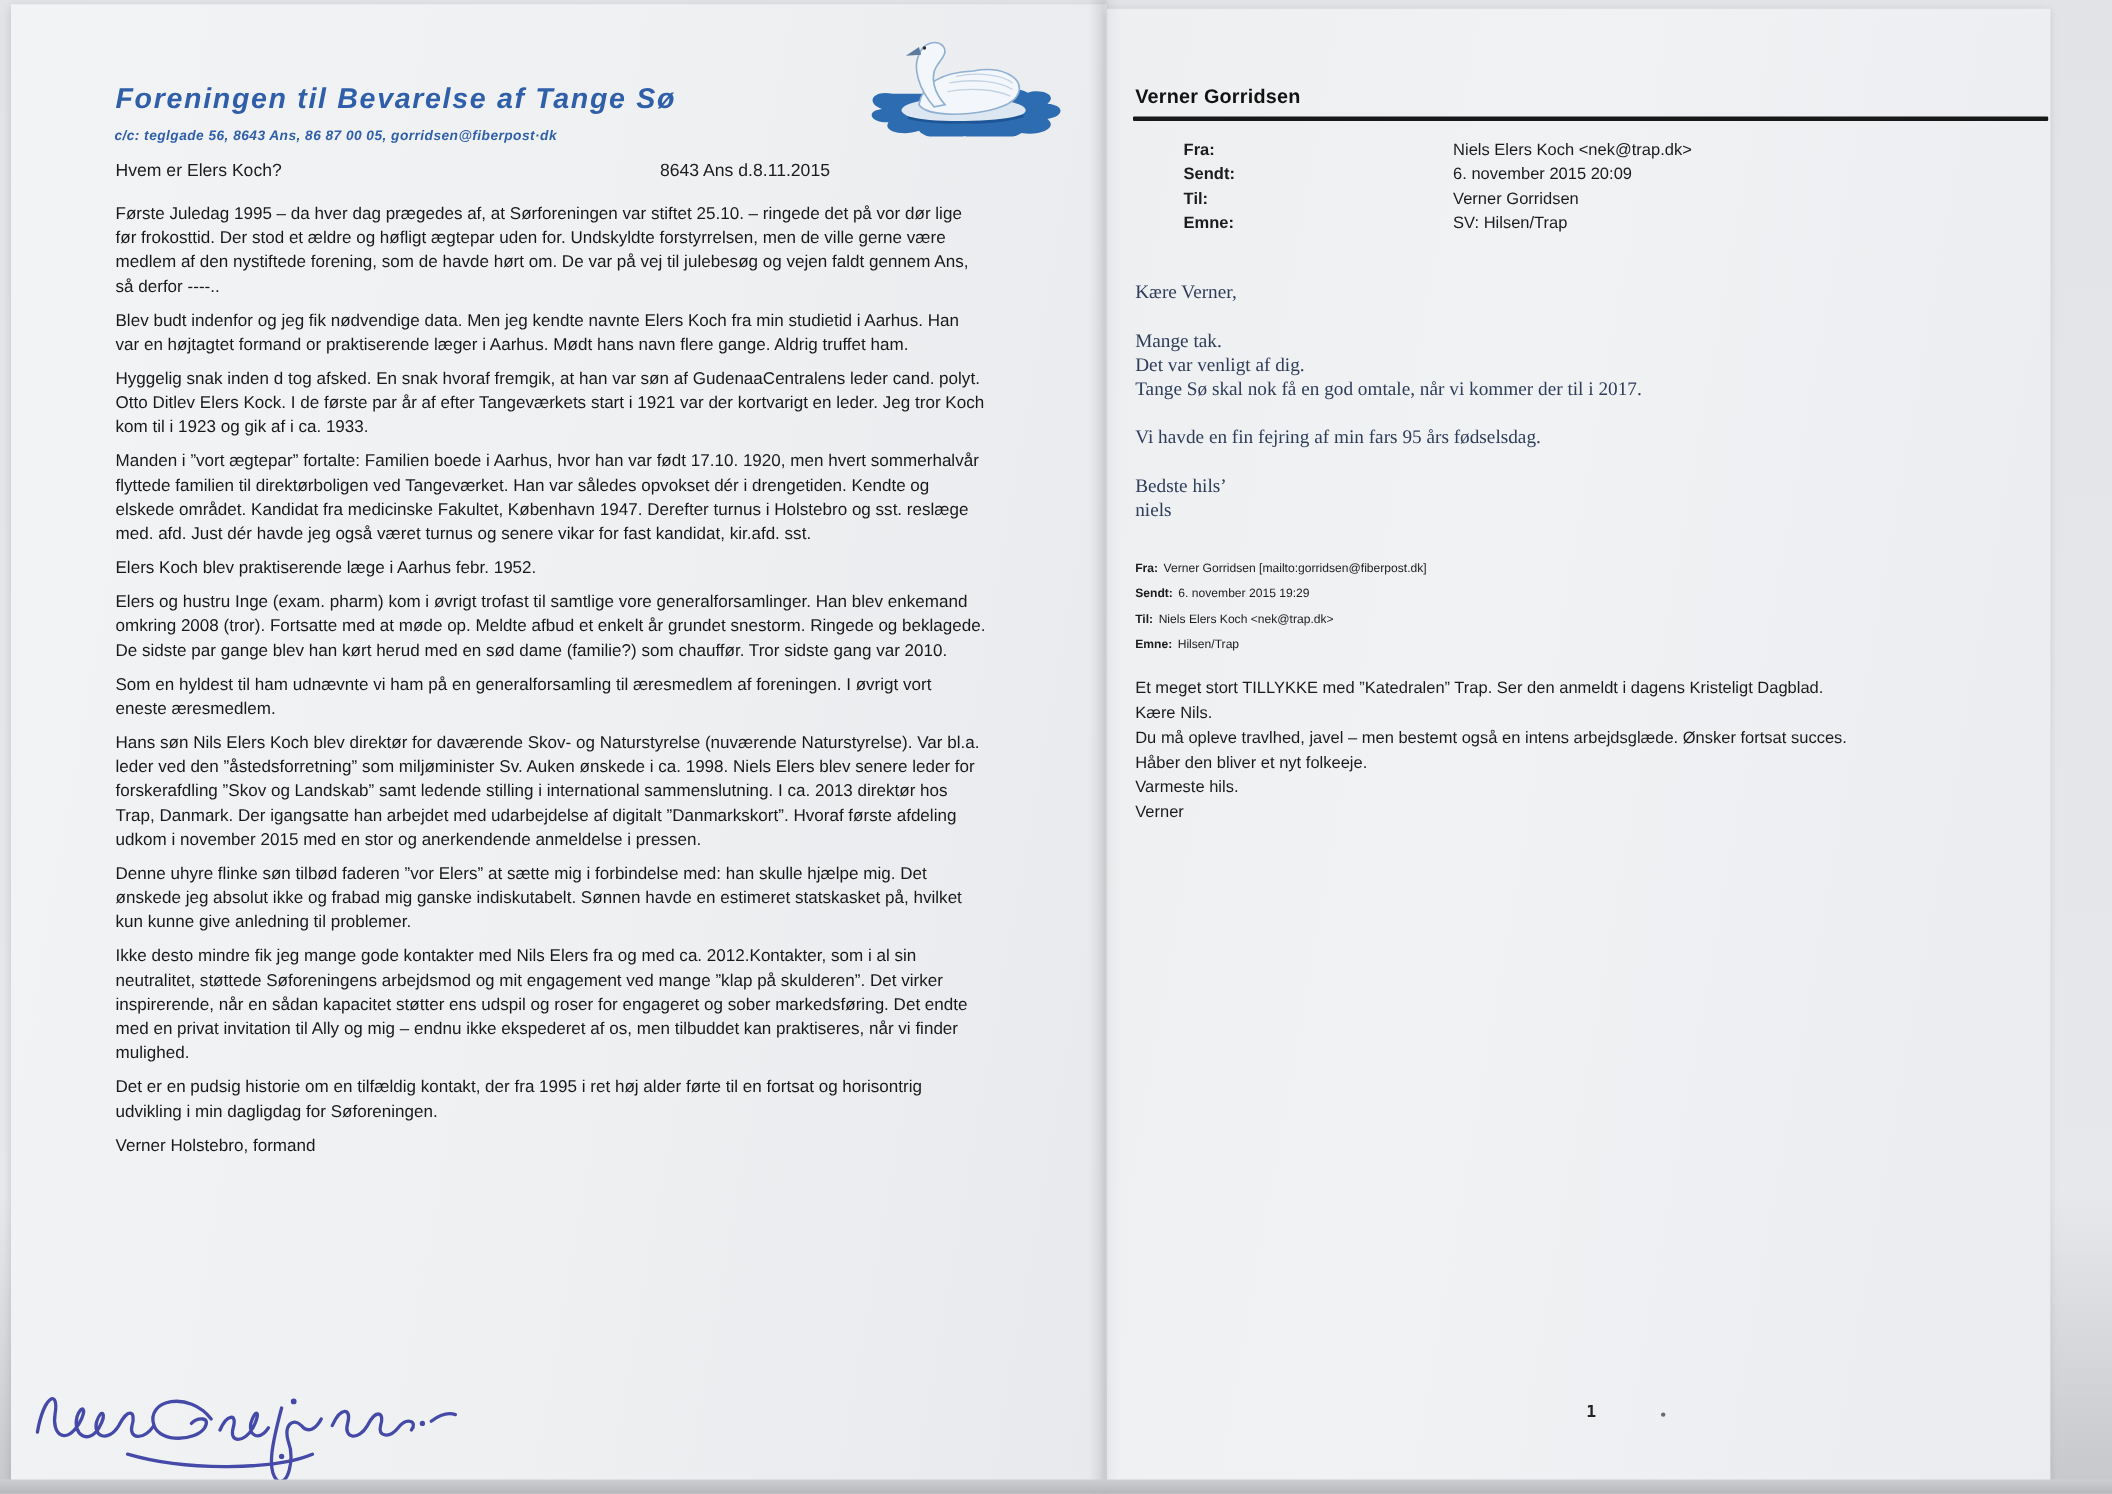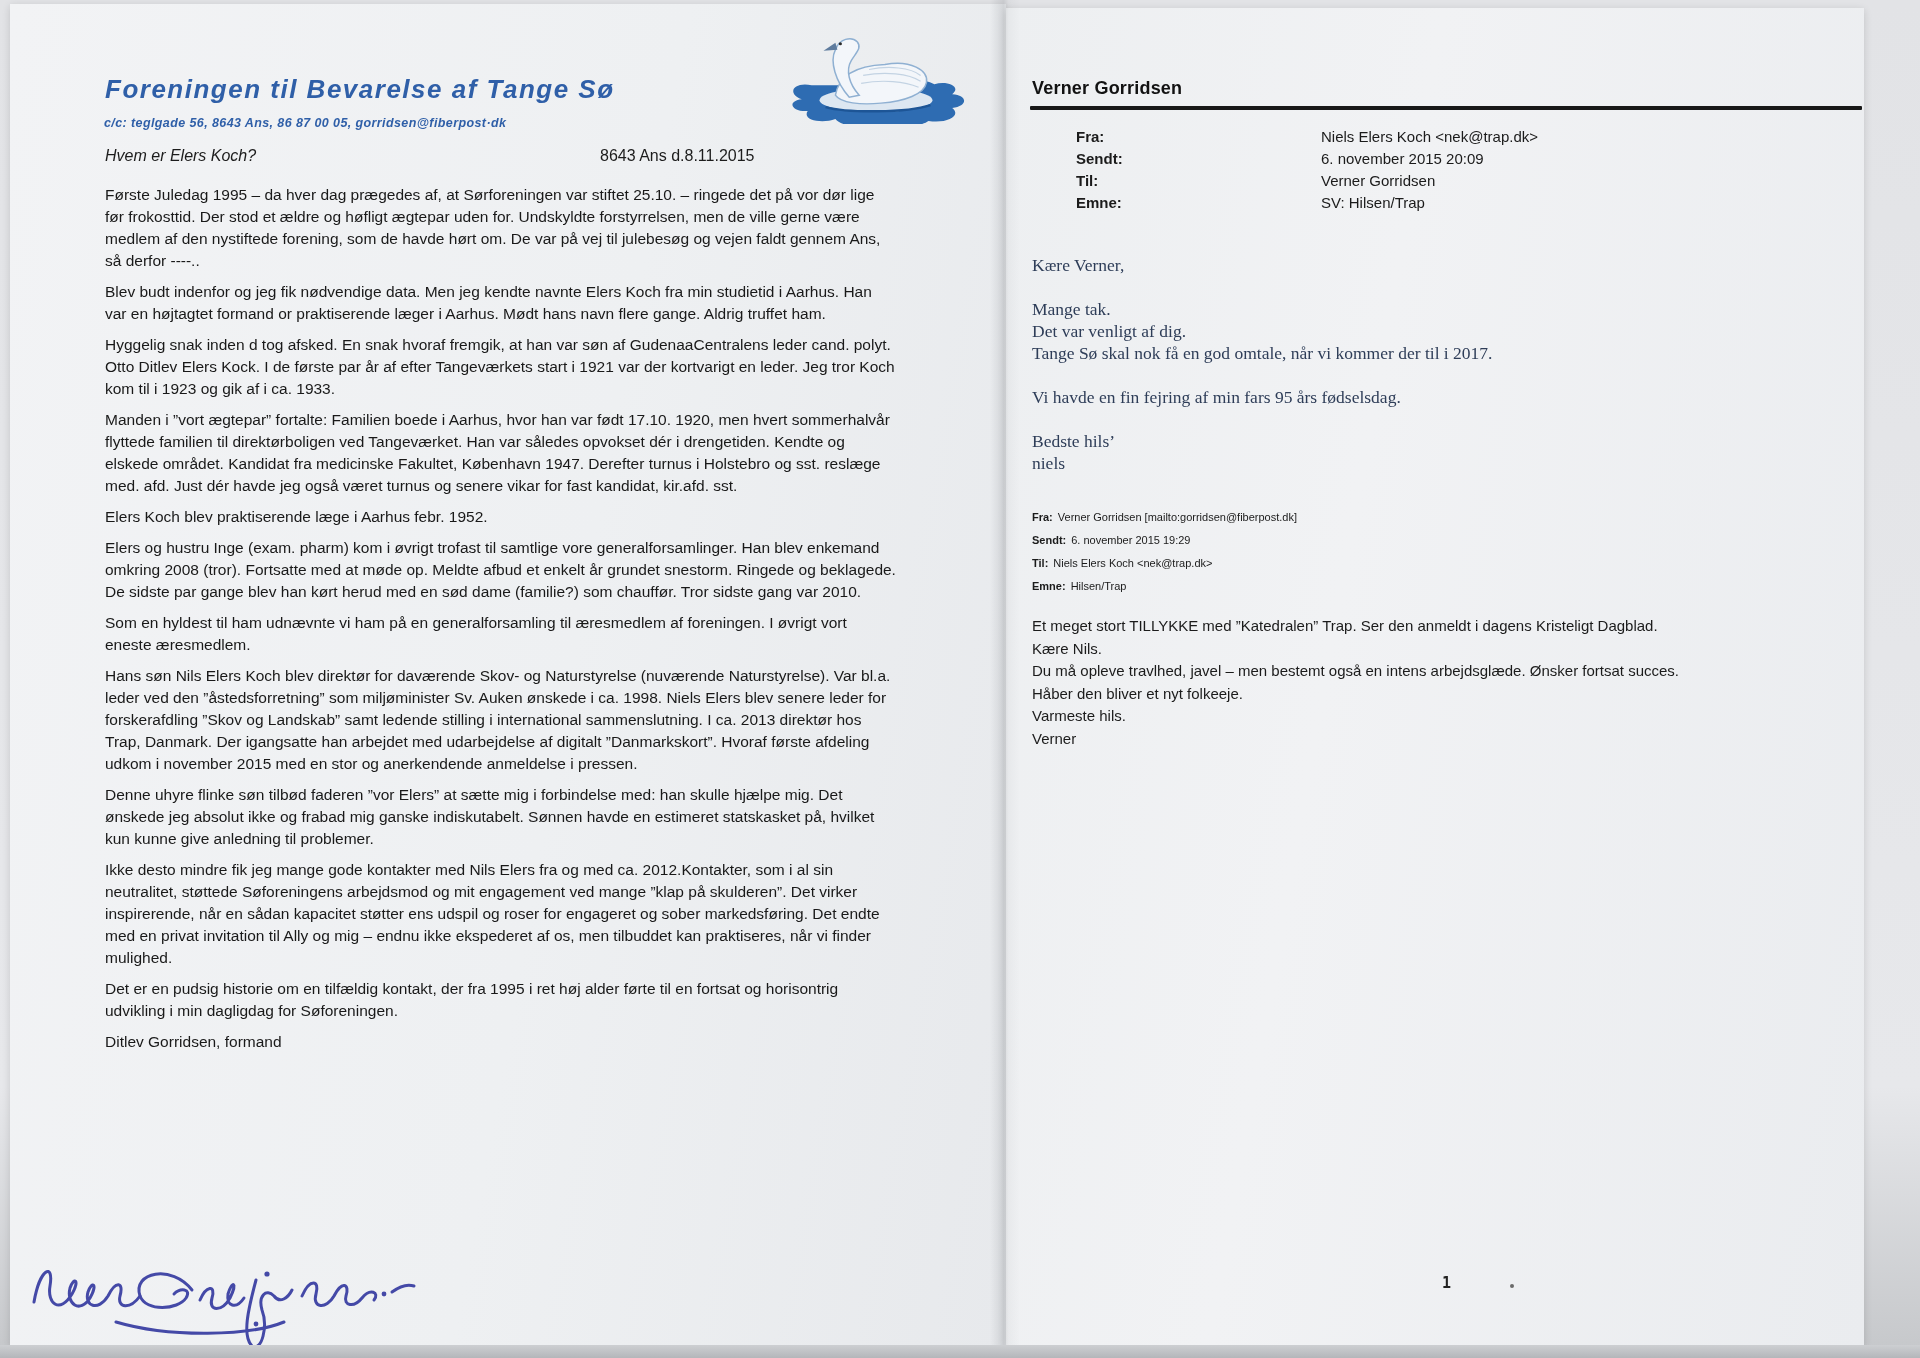--- a/index.html
+++ b/index.html
@@ -35,21 +35,21 @@
     position:absolute; left:95px; top:70px;
     font-size:26px; font-style:italic; font-weight:600;
     color:#2f5fa8; letter-spacing:1.5px; white-space:nowrap;
   }
   .contact {
     position:absolute; left:94px; top:112px;
     font-size:12.5px; font-style:italic; font-weight:600;
     color:#2f5fa8; letter-spacing:0.4px; white-space:nowrap;
   }
   .logo { position:absolute; left:768px; top:6px; }
-  .doc-title { position:absolute; left:95px; top:143px; font-size:16px; color:#1c1c1c;font-style:italic; }
+  .doc-title { position:absolute; left:95px; top:143px; font-size:16px; color:#1c1c1c; }
   .dateline  { position:absolute; left:590px; top:143px; font-size:16px; color:#1c1c1c; }
   .body-text {
     position:absolute; left:95px; top:180px; width:792px;
     font-size:15.5px; line-height:22px; color:#191919;
   }
   .body-text p { margin:0 0 9px 0; }
   .signature { position:absolute; left:10px; top:1250px; }
 
   
   .email-title {
@@ -107,21 +107,21 @@
       <p>Blev budt indenfor og jeg fik nødvendige data. Men jeg kendte navnte Elers Koch fra min studietid i Aarhus. Han var en højtagtet formand or praktiserende læger i Aarhus. Mødt hans navn flere gange. Aldrig truffet ham.</p>
       <p>Hyggelig snak inden d tog afsked. En snak hvoraf fremgik, at han var søn af GudenaaCentralens leder cand. polyt. Otto Ditlev Elers Kock. I de første par år af efter Tangeværkets start i 1921 var der kortvarigt en leder. Jeg tror Koch kom til i 1923 og gik af i ca. 1933.</p>
       <p>Manden i ”vort ægtepar” fortalte: Familien boede i Aarhus, hvor han var født 17.10. 1920, men hvert sommerhalvår flyttede familien til direktørboligen ved Tangeværket. Han var således opvokset dér i drengetiden. Kendte og elskede området. Kandidat fra medicinske Fakultet, København 1947. Derefter turnus i Holstebro og sst. reslæge med. afd. Just dér havde jeg også været turnus og senere vikar for fast kandidat, kir.afd. sst.</p>
       <p>Elers Koch blev praktiserende læge i Aarhus febr. 1952.</p>
       <p>Elers og hustru Inge (exam. pharm) kom i øvrigt trofast til samtlige vore generalforsamlinger. Han blev enkemand omkring 2008 (tror). Fortsatte med at møde op. Meldte afbud et enkelt år grundet snestorm. Ringede og beklagede. De sidste par gange blev han kørt herud med en sød dame (familie?) som chauffør. Tror sidste gang var 2010.</p>
       <p>Som en hyldest til ham udnævnte vi ham på en generalforsamling til æresmedlem af foreningen. I øvrigt vort eneste æresmedlem.</p>
       <p>Hans søn Nils Elers Koch blev direktør for daværende Skov- og Naturstyrelse (nuværende Naturstyrelse). Var bl.a. leder ved den ”åstedsforretning” som miljøminister Sv. Auken ønskede i ca. 1998. Niels Elers blev senere leder for forskerafdling ”Skov og Landskab” samt ledende stilling i international sammenslutning. I ca. 2013 direktør hos Trap, Danmark. Der igangsatte han arbejdet med udarbejdelse af digitalt ”Danmarkskort”. Hvoraf første afdeling udkom i november 2015 med en stor og anerkendende anmeldelse i pressen.</p>
       <p>Denne uhyre flinke søn tilbød faderen ”vor Elers” at sætte mig i forbindelse med: han skulle hjælpe mig. Det ønskede jeg absolut ikke og frabad mig ganske indiskutabelt. Sønnen havde en estimeret statskasket på, hvilket kun kunne give anledning til problemer.</p>
       <p>Ikke desto mindre fik jeg mange gode kontakter med Nils Elers fra og med ca. 2012.Kontakter, som i al sin neutralitet, støttede Søforeningens arbejdsmod og mit engagement ved mange ”klap på skulderen”. Det virker inspirerende, når en sådan kapacitet støtter ens udspil og roser for engageret og sober markedsføring. Det endte med en privat invitation til Ally og mig – endnu ikke ekspederet af os, men tilbuddet kan praktiseres, når vi finder mulighed.</p>
       <p>Det er en pudsig historie om en tilfældig kontakt, der fra 1995 i ret høj alder førte til en fortsat og horisontrig udvikling i min dagligdag for Søforeningen.</p>
-      <p>Ditlev Gorridsen, formand</p>
+      <p>Verner Holstebro, formand</p>
     </div>
 
     <svg class="signature" width="410" height="95" viewBox="0 0 410 95">
       <g stroke="#32379f" stroke-width="3" fill="none" stroke-linecap="round" opacity="0.9">
         <path d="M14 48 C20 14 34 8 30 32 C27 50 40 60 52 40 C60 26 54 22 50 34 C46 50 60 60 70 44 C78 30 72 26 68 38 C64 52 78 58 88 42 C96 26 104 28 100 42 C97 54 110 56 120 42"></path>
         <path d="M172 36 C152 10 112 18 120 42 C126 58 158 56 166 44 C172 34 160 34 154 40"></path>
         <path d="M180 46 C186 32 196 30 192 44 C188 58 202 58 210 44 C218 28 212 26 208 40 C206 52 216 56 224 44"></path>
         <path d="M236 26 C228 56 222 82 232 92 C242 98 248 72 242 56 C238 42 246 34 254 42 C260 50 268 44 272 36"></path>
         <path d="M282 42 C290 24 300 26 296 40 C292 54 306 56 314 42 C322 26 330 30 326 42 C323 52 334 54 342 44 C350 34 360 38 354 46"></path>
         <path d="M96 68 C150 84 230 82 264 68"></path>

